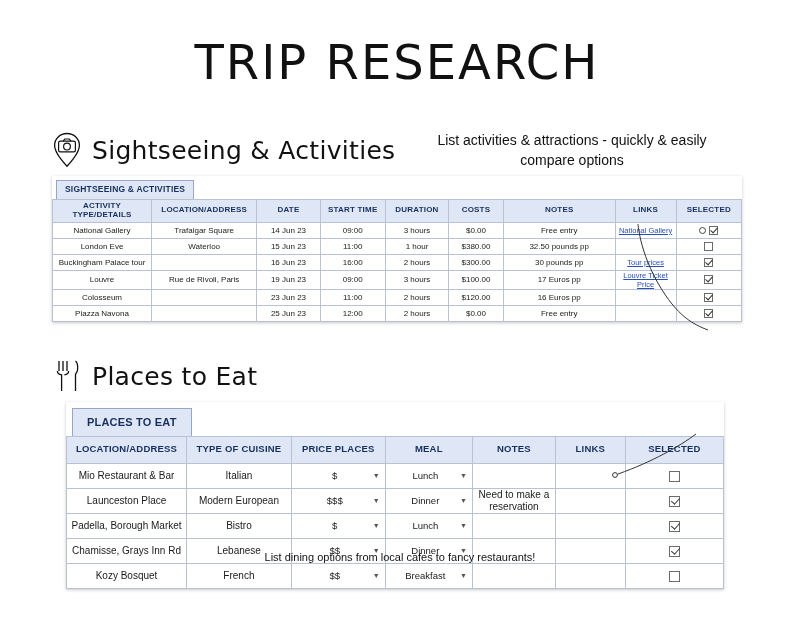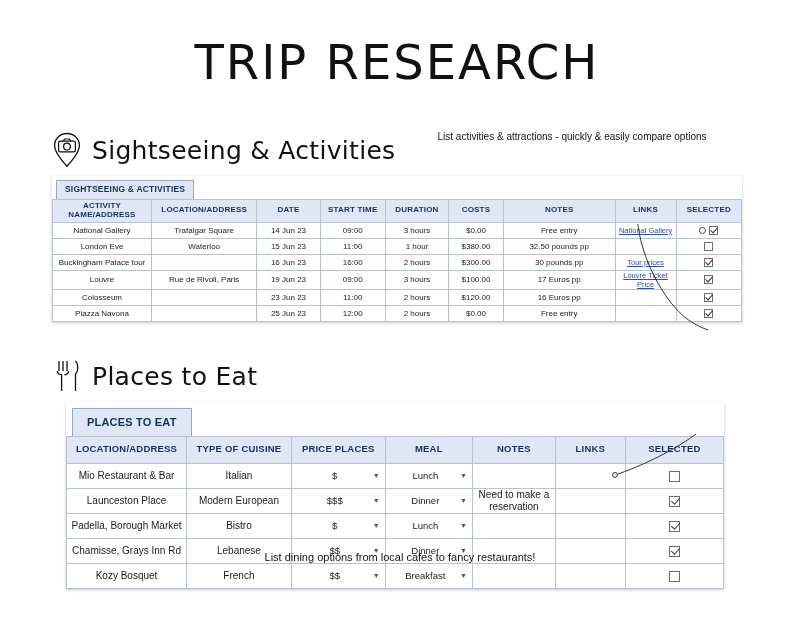--- a/index.html
+++ b/index.html
@@ -50,21 +50,21 @@
     font-family: "DejaVu Sans", sans-serif;
   }
   #sightseeing-head { top: 132px; left: 52px; }
   #eat-head { top: 358px; left: 52px; }
 
   .icon-svg { display: block; }
 
   
   .note {
     position: absolute;
-    font-size: 10px;
+    font-size: 14px;
     line-height: 1.45;
     color: #111111;
     text-align: center;
   }
   #note-top { top: 130px; left: 432px; width: 280px; }
   #note-mid { top: 334px; left: 524px; width: 232px; text-align: center; }
   #note-bottom { top: 550px; left: 140px; width: 520px; text-align: center; font-size: 11px; }
 
   
   .table-wrap {
@@ -233,21 +233,21 @@
           <col style="width:60px">
           <col style="width:62px">
         <col style="width:60px">
           <col style="width:52px">
           <col style="width:106px">
           <col style="width:58px">
           <col style="width:62px">
       </colgroup>
       <thead>
         <tr>
-          <th>ACTIVITY NAME/ADDRESS</th>
+          <th>ACTIVITY TYPE/DETAILS</th>
           <th>LOCATION/ADDRESS</th>
           <th>DATE</th>
           <th>START TIME</th>
           <th>DURATION</th>
           <th>COSTS</th>
           <th>NOTES</th>
           <th>LINKS</th>
           <th>SELECTED</th>
         </tr>
       </thead>

